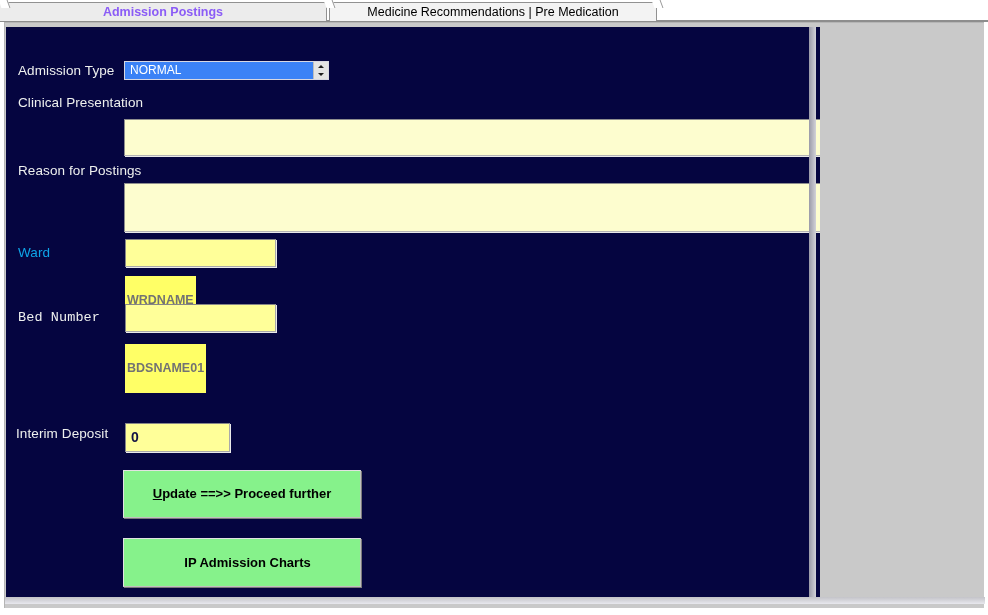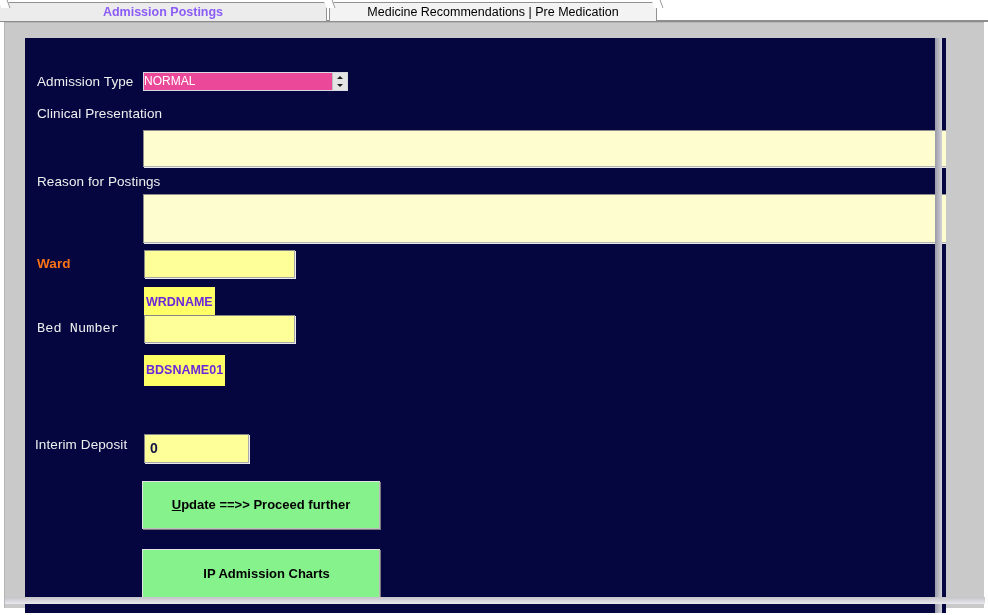--- a/index.html
+++ b/index.html
@@ -95,27 +95,26 @@
     height: 586px;
     background: #c9c9c9;
     box-sizing: border-box;
     padding: 0;
     border-left: 1px solid #b5b5b5;
     border-top: 1px solid #b5b5b5;
   }
   .form {
     position: absolute;
     left: 1px;
-    top: 15px;
-    width: 921px;
+    top: 4px;
+    width: 814px;
     height: 575px;
     background: #050540;
     box-sizing: border-box;
     overflow: hidden;
-    margin-left: 19px;
   }
   .scroll-gutter {
     position: absolute;
     right: 4px;
     top: 0px;
     width: 7px;
     height: 575px;
     background: linear-gradient(to right, #9a9aa8, #d2d2d8);
   }
   .bottom-gutter {
@@ -128,40 +127,41 @@
   }
 
   
   .lbl {
     position: absolute;
     font-size: 13.5px;
     color: #eef0ee;
     white-space: nowrap;
     letter-spacing: 0.1px;
   }
-  .lbl.bold { font-weight: bold; color: #f97316; }
+  .lbl.bold { font-weight: normal; color: #0ea5e9; }
 
   
   .combo {
     position: absolute;
     left: 118px;
     top: 34px;
     width: 205px;
     height: 19px;
     box-sizing: border-box;
     border: 1px solid #d8d8e2;
     background: #f4f4f4;
     display: flex;
   }
   .combo-value {
     flex: 1 1 auto;
-    background: #ec4899;
+    background: #3b82f6;
     color: #ffffff;
     font-size: 12px;
     line-height: 17px;
+    padding-left: 5px;
     white-space: nowrap;
     overflow: hidden;
     box-sizing: border-box;
   }
   .combo-spin {
     width: 15px;
     flex: 0 0 15px;
     background: #e4e4e4;
     border-left: 1px solid #bdbdbd;
     position: relative;
@@ -217,25 +217,25 @@
     overflow: hidden;
   }
   #inp-ward    { left: 119px; top: 212px; width: 151px; height: 28px; }
   #inp-bed     { left: 119px; top: 277px; width: 151px; height: 28px; }
   #inp-deposit { left: 119px; top: 396px; width: 105px; height: 29px; }
 
   
   .nametag {
     position: absolute;
     background: #ffff66;
-    color: #6d28d9;
+    color: #737373;
     font-size: 12.5px;
     font-weight: bold;
     line-height: 15px;
-    padding: 8px 2px;
+    padding: 17px 2px;
     white-space: nowrap;
   }
   #tag-ward { left: 119px; top: 249px; }
   #tag-bed  { left: 119px; top: 317px; }
 
   
   .btn {
     position: absolute;
     background: #86f28b;
     border: 1px solid #bfbfbf;

